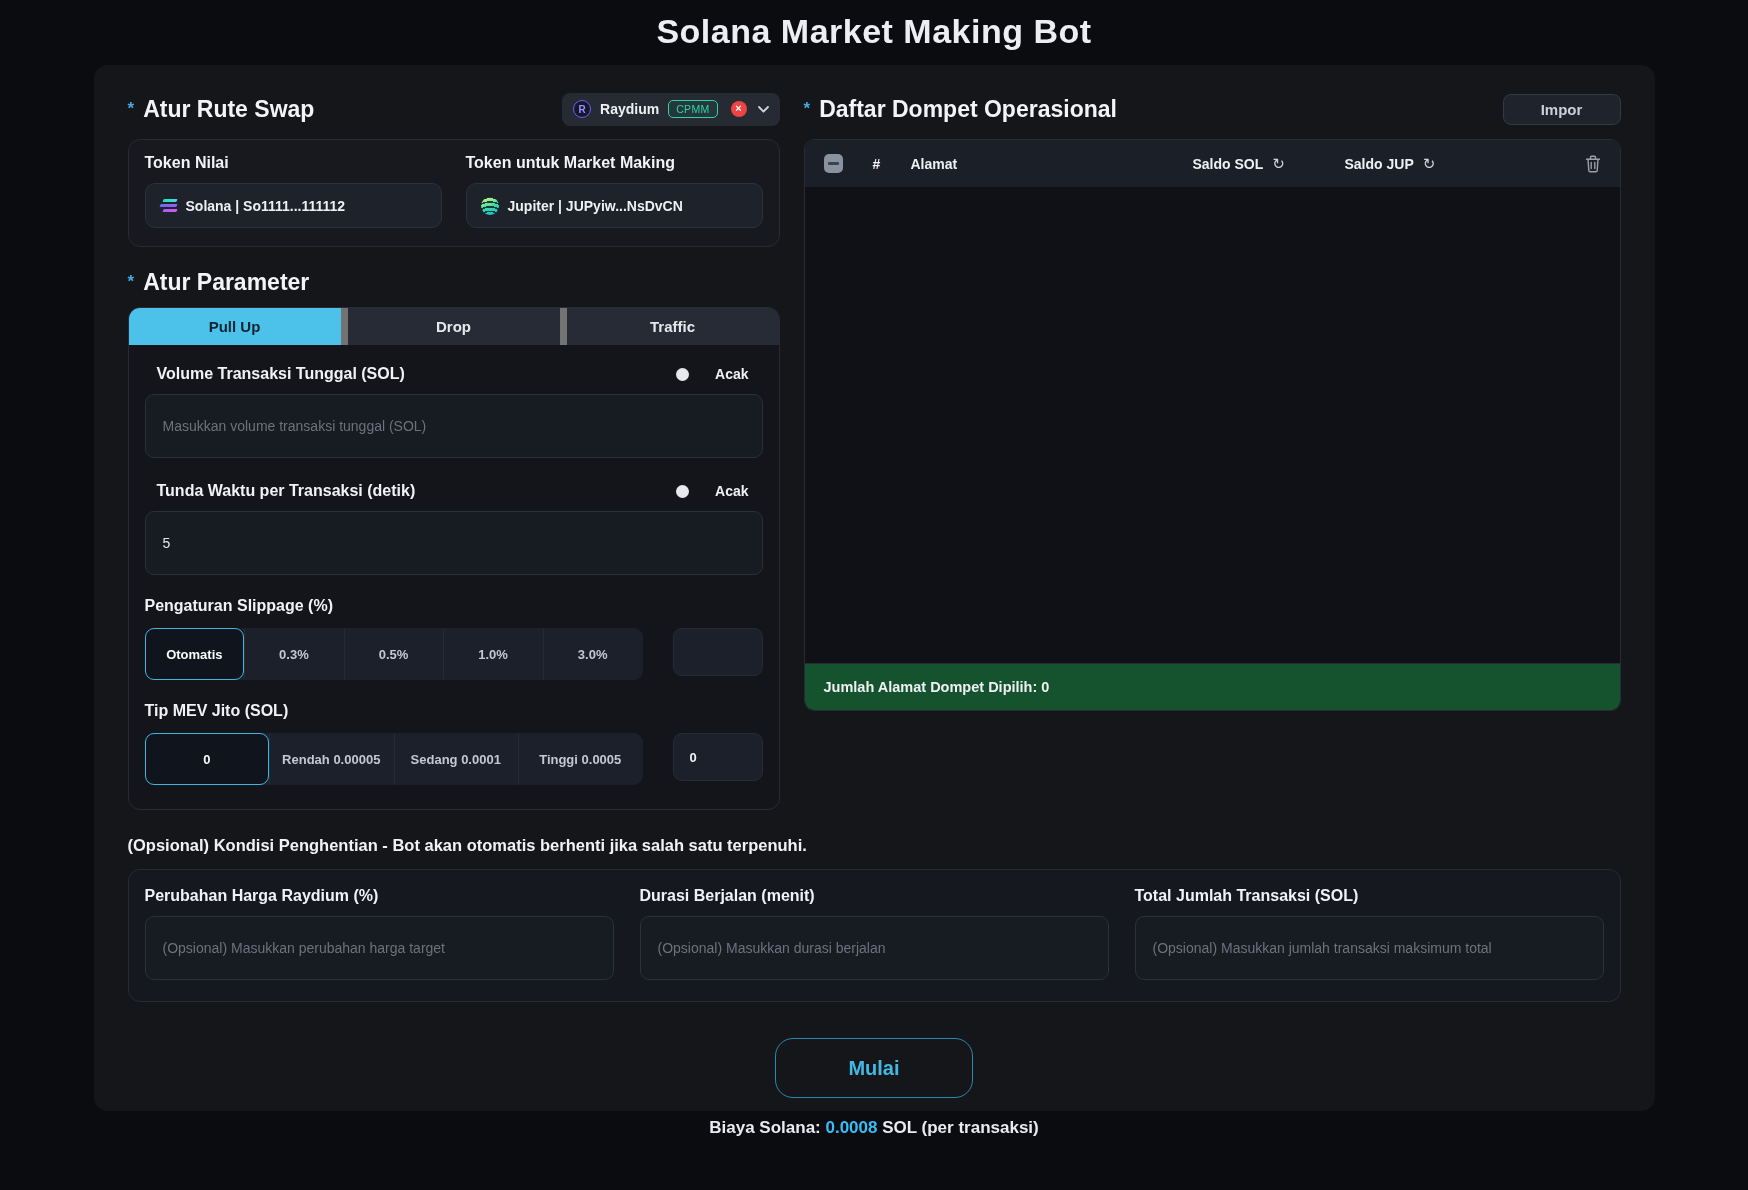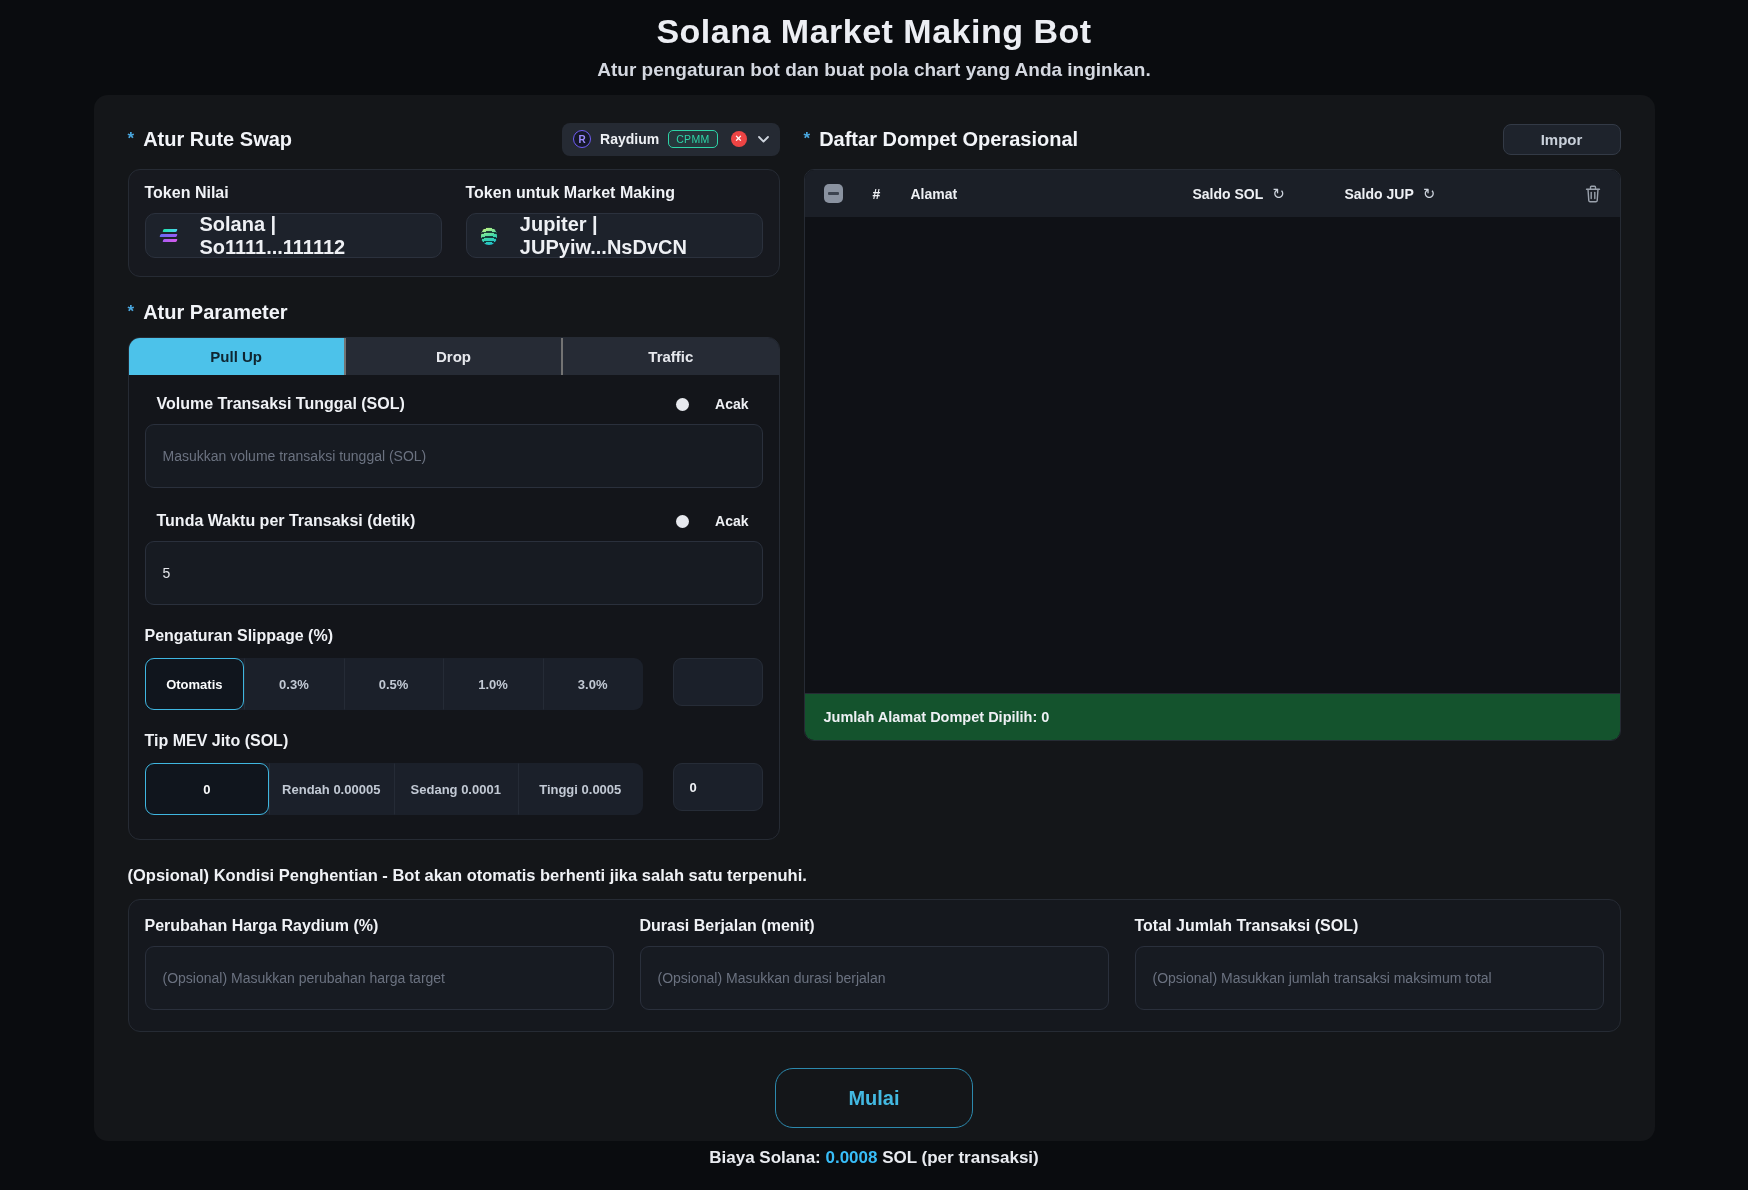--- a/index.html
+++ b/index.html
@@ -21,21 +21,21 @@
     border-radius:14px;
     padding:26px 34px 0;
   }
   .top-row { display:flex; gap:24px; }
   .left-col { width:652px; flex-shrink:0; }
   .right-col { flex:1; display:flex; flex-direction:column; }
 
   .section-head { display:flex; justify-content:space-between; align-items:center; height:36px; margin-bottom:12px; }
   .head-left { display:flex; align-items:center; gap:9px; }
   .req-star { color:#4aa8e0; font-size:17px; font-weight:700; }
-  .section-title { font-size:20px; font-weight:700; color:#f2f4f8; }
+  .section-title { font-size:23px; font-weight:700; color:#f2f4f8; }
 
   
   .dex-select {
     height:33px; background:#252a33; border-radius:8px;
     display:flex; align-items:center; gap:9px; padding:0 11px; cursor:pointer;
   }
   .dex-icon {
     width:18px; height:18px; border-radius:50%; background:#151829;
     border:1.5px solid #6f5cf5; color:#9d8cff; font-size:10px; font-weight:700;
     display:flex; align-items:center; justify-content:center;
@@ -54,43 +54,43 @@
 
   
   .route-panel {
     background:#17191f; border:1px solid #262b34; border-radius:12px;
     padding:14px 16px 18px;
     display:grid; grid-template-columns:1fr 1fr; column-gap:24px;
   }
   .field-label { font-size:16px; font-weight:700; color:#f0f2f6; margin-bottom:11px; }
   .token-box {
     background:#1d222b; border:1px solid #2b313d; border-radius:10px;
-    height:45px; display:flex; align-items:center; gap:23px; padding:0 14px;
-    font-size:20px; font-weight:700; color:#eef0f4; cursor:pointer;
+    height:45px; display:flex; align-items:center; gap:9px; padding:0 14px;
+    font-size:14px; font-weight:700; color:#eef0f4; cursor:pointer;
   }
   .sol-icon { width:17px; height:13px; display:flex; flex-direction:column; justify-content:space-between; }
   .sol-icon i { height:3px; border-radius:1px; transform:skewX(-22deg); }
   .sol-icon i:nth-child(1){ background:linear-gradient(90deg,#1fe3ac,#4fd2ef); margin-left:3px;}
   .sol-icon i:nth-child(2){ background:linear-gradient(90deg,#6a6bf2,#9a5cf5); }
   .sol-icon i:nth-child(3){ background:linear-gradient(90deg,#a75cf2,#d65ced); margin-left:3px;}
   .jup-icon {
     width:18px; height:18px; border-radius:50%;
     background:
       repeating-radial-gradient(circle at 50% 135%, rgba(10,35,40,.85) 0 1.6px, transparent 1.6px 4.6px),
       linear-gradient(160deg,#e3f97a 0%,#3ed6a9 55%,#18b9d6 100%);
   }
 
   
   .param-head { margin-top:22px; height:26px; display:flex; align-items:center; gap:9px; margin-bottom:12px; }
   .param-panel { border:1px solid #262b34; border-radius:12px; background:#13151a; overflow:hidden; }
   .tabs { display:flex; height:37px; background:#262b35; }
   .tab {
     flex:1; display:flex; align-items:center; justify-content:center;
     font-size:15px; font-weight:700; color:#e6e8ed; cursor:pointer;
-    border-right:2px solid #737373;
+    border-right:7px solid #737373;
   }
   .tab:last-child { border-right:none; }
   .tab.active { background:#4cc2ea; color:#0f2530; }
 
   .param-body { padding:16px 16px 20px; }
   .label-row { display:flex; justify-content:space-between; align-items:center; margin:4px 12px 11px; }
   .label-row .field-label { margin-bottom:0; }
   .random-ctl { display:flex; align-items:center; gap:26px; padding-right:2px; }
   .random-dot { width:13px; height:13px; border-radius:50%; background:#e7e9ee; cursor:pointer; }
   .random-label { font-size:14px; font-weight:700; color:#eef0f4; }
@@ -170,21 +170,20 @@
     font-family:"Liberation Sans","DejaVu Sans",sans-serif;
   }
   .fee-line { text-align:center; margin-top:20px; font-size:17px; font-weight:700; color:#e9ebf0; }
   .fee-value { color:#38bdf8; }
 </style>
 </head>
 <body>
 
 <header class="page-header">
   <div class="page-title">Solana Market Making Bot</div>
-  <div class="page-subtitle">Atur pengaturan bot dan buat pola chart yang Anda inginkan.</div>
 </header>
 
 <main class="main-card">
   <div class="top-row">
 
     <section class="left-col">
       <div class="section-head">
         <div class="head-left">
           <span class="req-star">*</span>
           <span class="section-title">Atur Rute Swap</span>

